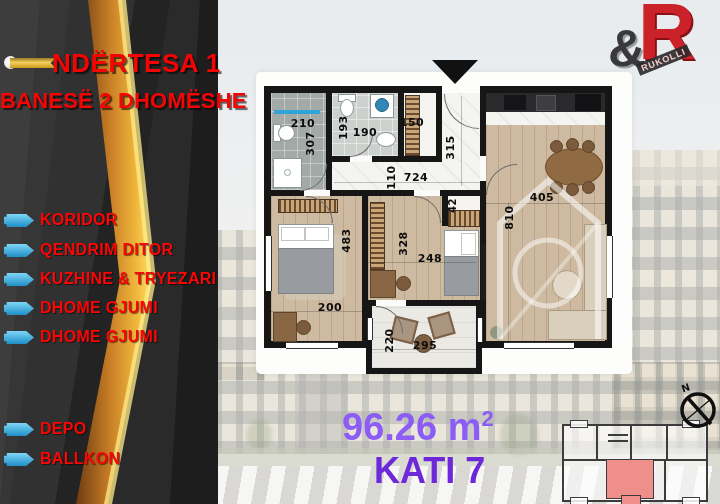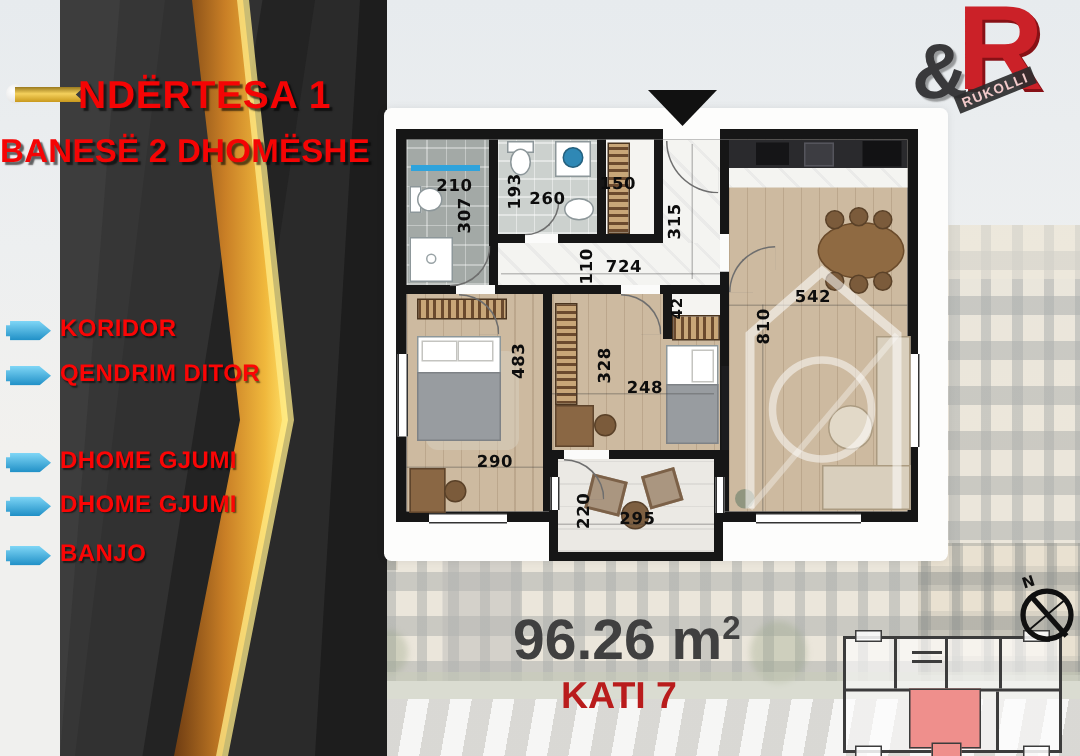--- a/index.html
+++ b/index.html
@@ -9,21 +9,21 @@
   #bg-sky{left:0;top:0;width:720px;height:300px;background:linear-gradient(180deg,#e7ebee 0%,#edeff0 55%,#f2f1ee 100%);}
   .bldg{opacity:.5;background-color:#e8dec9;
     background-image:repeating-linear-gradient(0deg,rgba(110,115,112,.55) 0 13px,rgba(0,0,0,0) 13px 30px),
                      repeating-linear-gradient(90deg,rgba(110,115,112,.55) 0 7px,rgba(0,0,0,0) 7px 21px);}
   .bldg-mask{opacity:.55;background:#efe9dd;}
   #bg-ground{left:215px;top:448px;width:505px;height:20px;background:#c9ccba;opacity:.55;}
   #bg-road{left:215px;top:466px;width:505px;height:38px;background:#e2e1dd;
     background-image:repeating-linear-gradient(100deg,rgba(255,255,255,.7) 0 14px,rgba(0,0,0,.04) 14px 28px);}
   .tree{border-radius:50%;background:#9aa687;opacity:.35;filter:blur(2px);}
   
-  #panel{left:0;top:0;width:218px;height:504px;padding-left:40px;}
+  #panel{left:0;top:0;width:218px;height:504px;}
   #panel svg{display:block;}
   #panel-title{left:52px;top:48px;width:175px;font-size:26px;font-weight:bold;color:#f50404;letter-spacing:.5px;text-shadow:2px 2px 1px rgba(0,0,0,.6);white-space:nowrap;}
   #panel-sub{left:0px;top:88px;width:230px;font-size:22px;font-weight:bold;color:#f50404;letter-spacing:.2px;text-shadow:2px 2px 1px rgba(0,0,0,.6);white-space:nowrap;}
   #ribbon-circle{left:4px;top:56px;width:13px;height:13px;border-radius:50%;background:radial-gradient(circle at 35% 35%,#ffffff,#d9d9d9);}
   #ribbon-band{left:10px;top:58px;width:46px;height:10px;background:linear-gradient(180deg,#9a7a1e,#f4d05c 45%,#c9991d);clip-path:polygon(0 0,100% 0,88% 50%,100% 100%,0 100%);}
   .list-item{left:2px;width:216px;height:29px;}
   .li-icon{position:absolute;left:2px;top:8px;width:30px;height:13px;background:linear-gradient(180deg,#7fd6f6,#1f8fc6);clip-path:polygon(0 22%,9% 22%,9% 0,74% 0,100% 50%,74% 100%,9% 100%,9% 78%,0 78%);}
   .li-label{position:absolute;left:38px;top:5px;font-size:16px;font-weight:bold;color:#fb0505;letter-spacing:.3px;text-shadow:1px 1px 1px rgba(0,0,0,.55);white-space:nowrap;}
   
   #logo{left:606px;top:2px;width:112px;height:92px;}
@@ -49,23 +49,23 @@
   .dim.v{transform:rotate(-90deg);}
   .dl{position:absolute;background:rgba(60,60,60,.3);}
   .arc{position:absolute;}
   .arc.tl{border-top:1px solid #6e6e6e;border-left:1px solid #6e6e6e;border-radius:100% 0 0 0;}
   .arc.tr{border-top:1px solid #6e6e6e;border-right:1px solid #6e6e6e;border-radius:0 100% 0 0;}
   .arc.bl{border-bottom:1px solid #6e6e6e;border-left:1px solid #6e6e6e;border-radius:0 0 0 100%;}
   .arc.br{border-bottom:1px solid #6e6e6e;border-right:1px solid #6e6e6e;border-radius:0 0 100% 0;}
   .chair-c{position:absolute;border-radius:50%;background:#7b5b3b;border:1px solid #5a4128;}
   #entry-arrow{left:168px;top:-26px;width:0;height:0;border-left:23px solid transparent;border-right:23px solid transparent;border-top:24px solid #111;}
   
-  #area-text{left:342px;top:406px;width:200px;font-size:38px;font-weight:bold;color:#404040;white-space:nowrap;}
+  #area-text{left:342px;top:406px;width:200px;font-size:38px;font-weight:bold;color:#8b5cf6;white-space:nowrap;}
   #area-text sup{font-size:22px;}
-  #floor-text{left:374px;top:450px;width:160px;font-size:25px;font-weight:bold;color:#b91c1c;white-space:nowrap;}
+  #floor-text{left:374px;top:450px;width:160px;font-size:36px;font-weight:bold;color:#6d28d9;white-space:nowrap;}
   
   #keyplan{left:562px;top:424px;width:142px;height:74px;background:rgba(255,255,255,.6);border:2.5px solid #3c3c3c;}
   .kp{position:absolute;background:#3c3c3c;}
   .kp-tab{position:absolute;background:rgba(255,255,255,.85);border:1.5px solid #3c3c3c;}
   #kp-unit{position:absolute;left:42px;top:33px;width:46px;height:38px;background:#ef8f8c;border:1.5px solid #3c3c3c;}
   #kp-unit-tab{position:absolute;left:57px;top:69px;width:18px;height:8px;background:#ef8f8c;border:1.5px solid #3c3c3c;}
   #compass{left:674px;top:380px;width:46px;height:52px;}
 </style>
 </head>
 <body>
@@ -105,31 +105,39 @@
   <div class="abs" id="panel-sub">BANESË 2 DHOMËSHE</div>
 
   <div class="abs list-item" style="top:236px;">
     <span class="li-icon"></span>
     <span class="li-label">QENDRIM DITOR</span>
   </div>
   <div class="abs list-item" style="top:206px;">
     <span class="li-icon"></span>
     <span class="li-label">KORIDOR</span>
   </div>
+  <div class="abs list-item" style="top:265px;">
+    <span class="li-icon"></span>
+    <span class="li-label">KUZHINE &amp; TRYEZARI</span>
+  </div>
   <div class="abs list-item" style="top:294px;">
     <span class="li-icon"></span>
     <span class="li-label">DHOME GJUMI</span>
   </div>
   <div class="abs list-item" style="top:323px;">
     <span class="li-icon"></span>
     <span class="li-label">DHOME GJUMI</span>
   </div>
-  <div class="abs list-item" style="top:356px;">
-    <span class="li-icon"></span>
-    <span class="li-label">BANJO</span>
+  <div class="abs list-item" style="top:415px;">
+    <span class="li-icon"></span>
+    <span class="li-label">DEPO</span>
+  </div>
+  <div class="abs list-item" style="top:445px;">
+    <span class="li-icon"></span>
+    <span class="li-label">BALLKON</span>
   </div>
 </div>
 
 <div class="abs" id="logo">
   <span class="abs" id="logo-amp">&amp;</span>
   <span class="abs" id="logo-r">R</span>
   <span class="abs" id="logo-brand">RUKOLLI</span>
 </div>
 
 <div class="abs" id="plan-card"></div>
@@ -253,30 +261,30 @@
 
   <svg class="abs" style="left:216px;top:55px;" width="132" height="205" viewBox="0 0 132 205">
     <path d="M20,198 L20,82 L68,40 L118,82 L118,198" fill="none" stroke="rgba(255,255,255,0.55)" stroke-width="6"></path>
     <circle cx="68" cy="132" r="33" fill="none" stroke="rgba(255,255,255,0.5)" stroke-width="5"></circle>
     <path d="M20,198 L118,82" fill="none" stroke="rgba(255,255,255,0.35)" stroke-width="4"></path>
   </svg>
 
   <span class="dim" style="left:39px;top:31px;">210</span>
   <span class="dim v" style="left:46px;top:51px;">307</span>
   <span class="dim v" style="left:79px;top:35px;">193</span>
-  <span class="dim" style="left:101px;top:40px;">260</span>
+  <span class="dim" style="left:101px;top:40px;">190</span>
   <span class="dim" style="left:148px;top:30px;">150</span>
   <span class="dim v" style="left:186px;top:55px;">315</span>
   <span class="dim v" style="left:127px;top:85px;">110</span>
   <span class="dim" style="left:152px;top:85px;">724</span>
   <span class="dim v" style="left:188px;top:114px;font-size:10px;">42</span>
-  <span class="dim" style="left:278px;top:105px;">542</span>
+  <span class="dim" style="left:278px;top:105px;">405</span>
   <span class="dim v" style="left:245px;top:125px;">810</span>
   <span class="dim v" style="left:82px;top:148px;">483</span>
-  <span class="dim" style="left:66px;top:215px;">290</span>
+  <span class="dim" style="left:66px;top:215px;">200</span>
   <span class="dim v" style="left:139px;top:151px;">328</span>
   <span class="dim" style="left:166px;top:166px;">248</span>
   <span class="dim v" style="left:125px;top:248px;">220</span>
   <span class="dim" style="left:161px;top:253px;">295</span>
 </div>
 
 <div class="abs" id="area-text"><span>96.26</span>&nbsp;<span>m</span><sup>2</sup></div>
 <div class="abs" id="floor-text">KATI 7</div>
 
 <div class="abs" id="keyplan">

